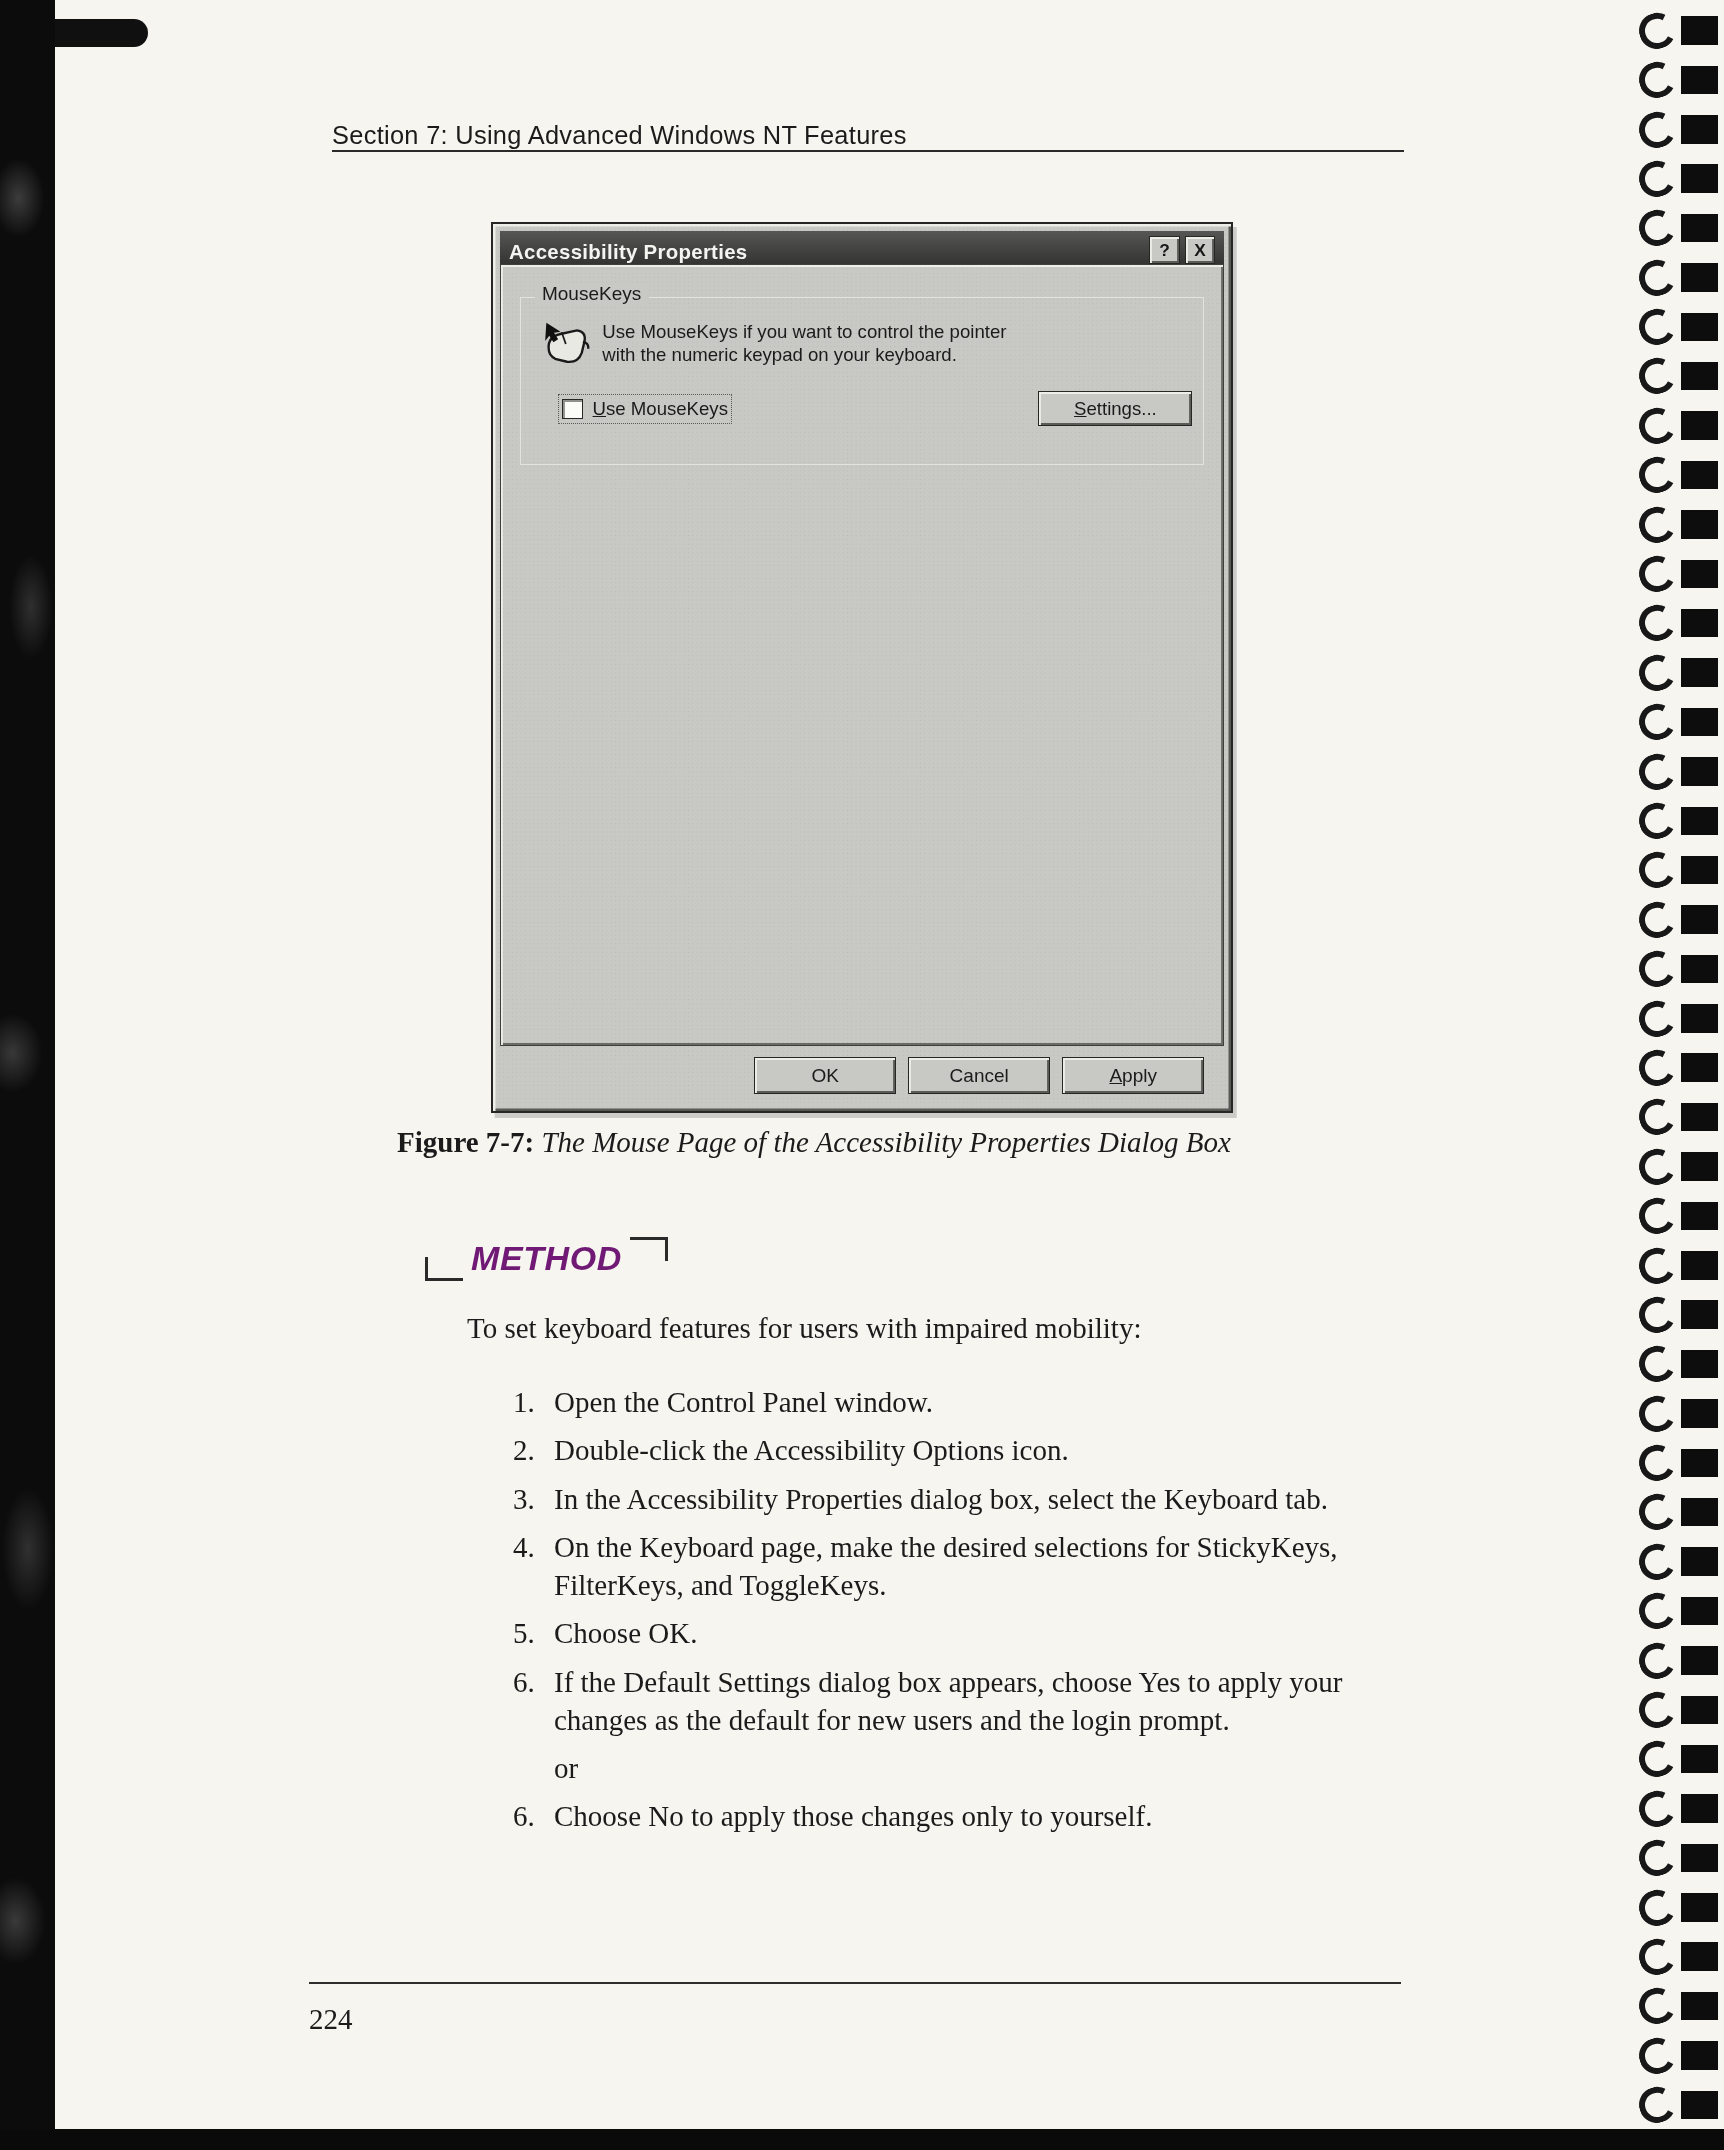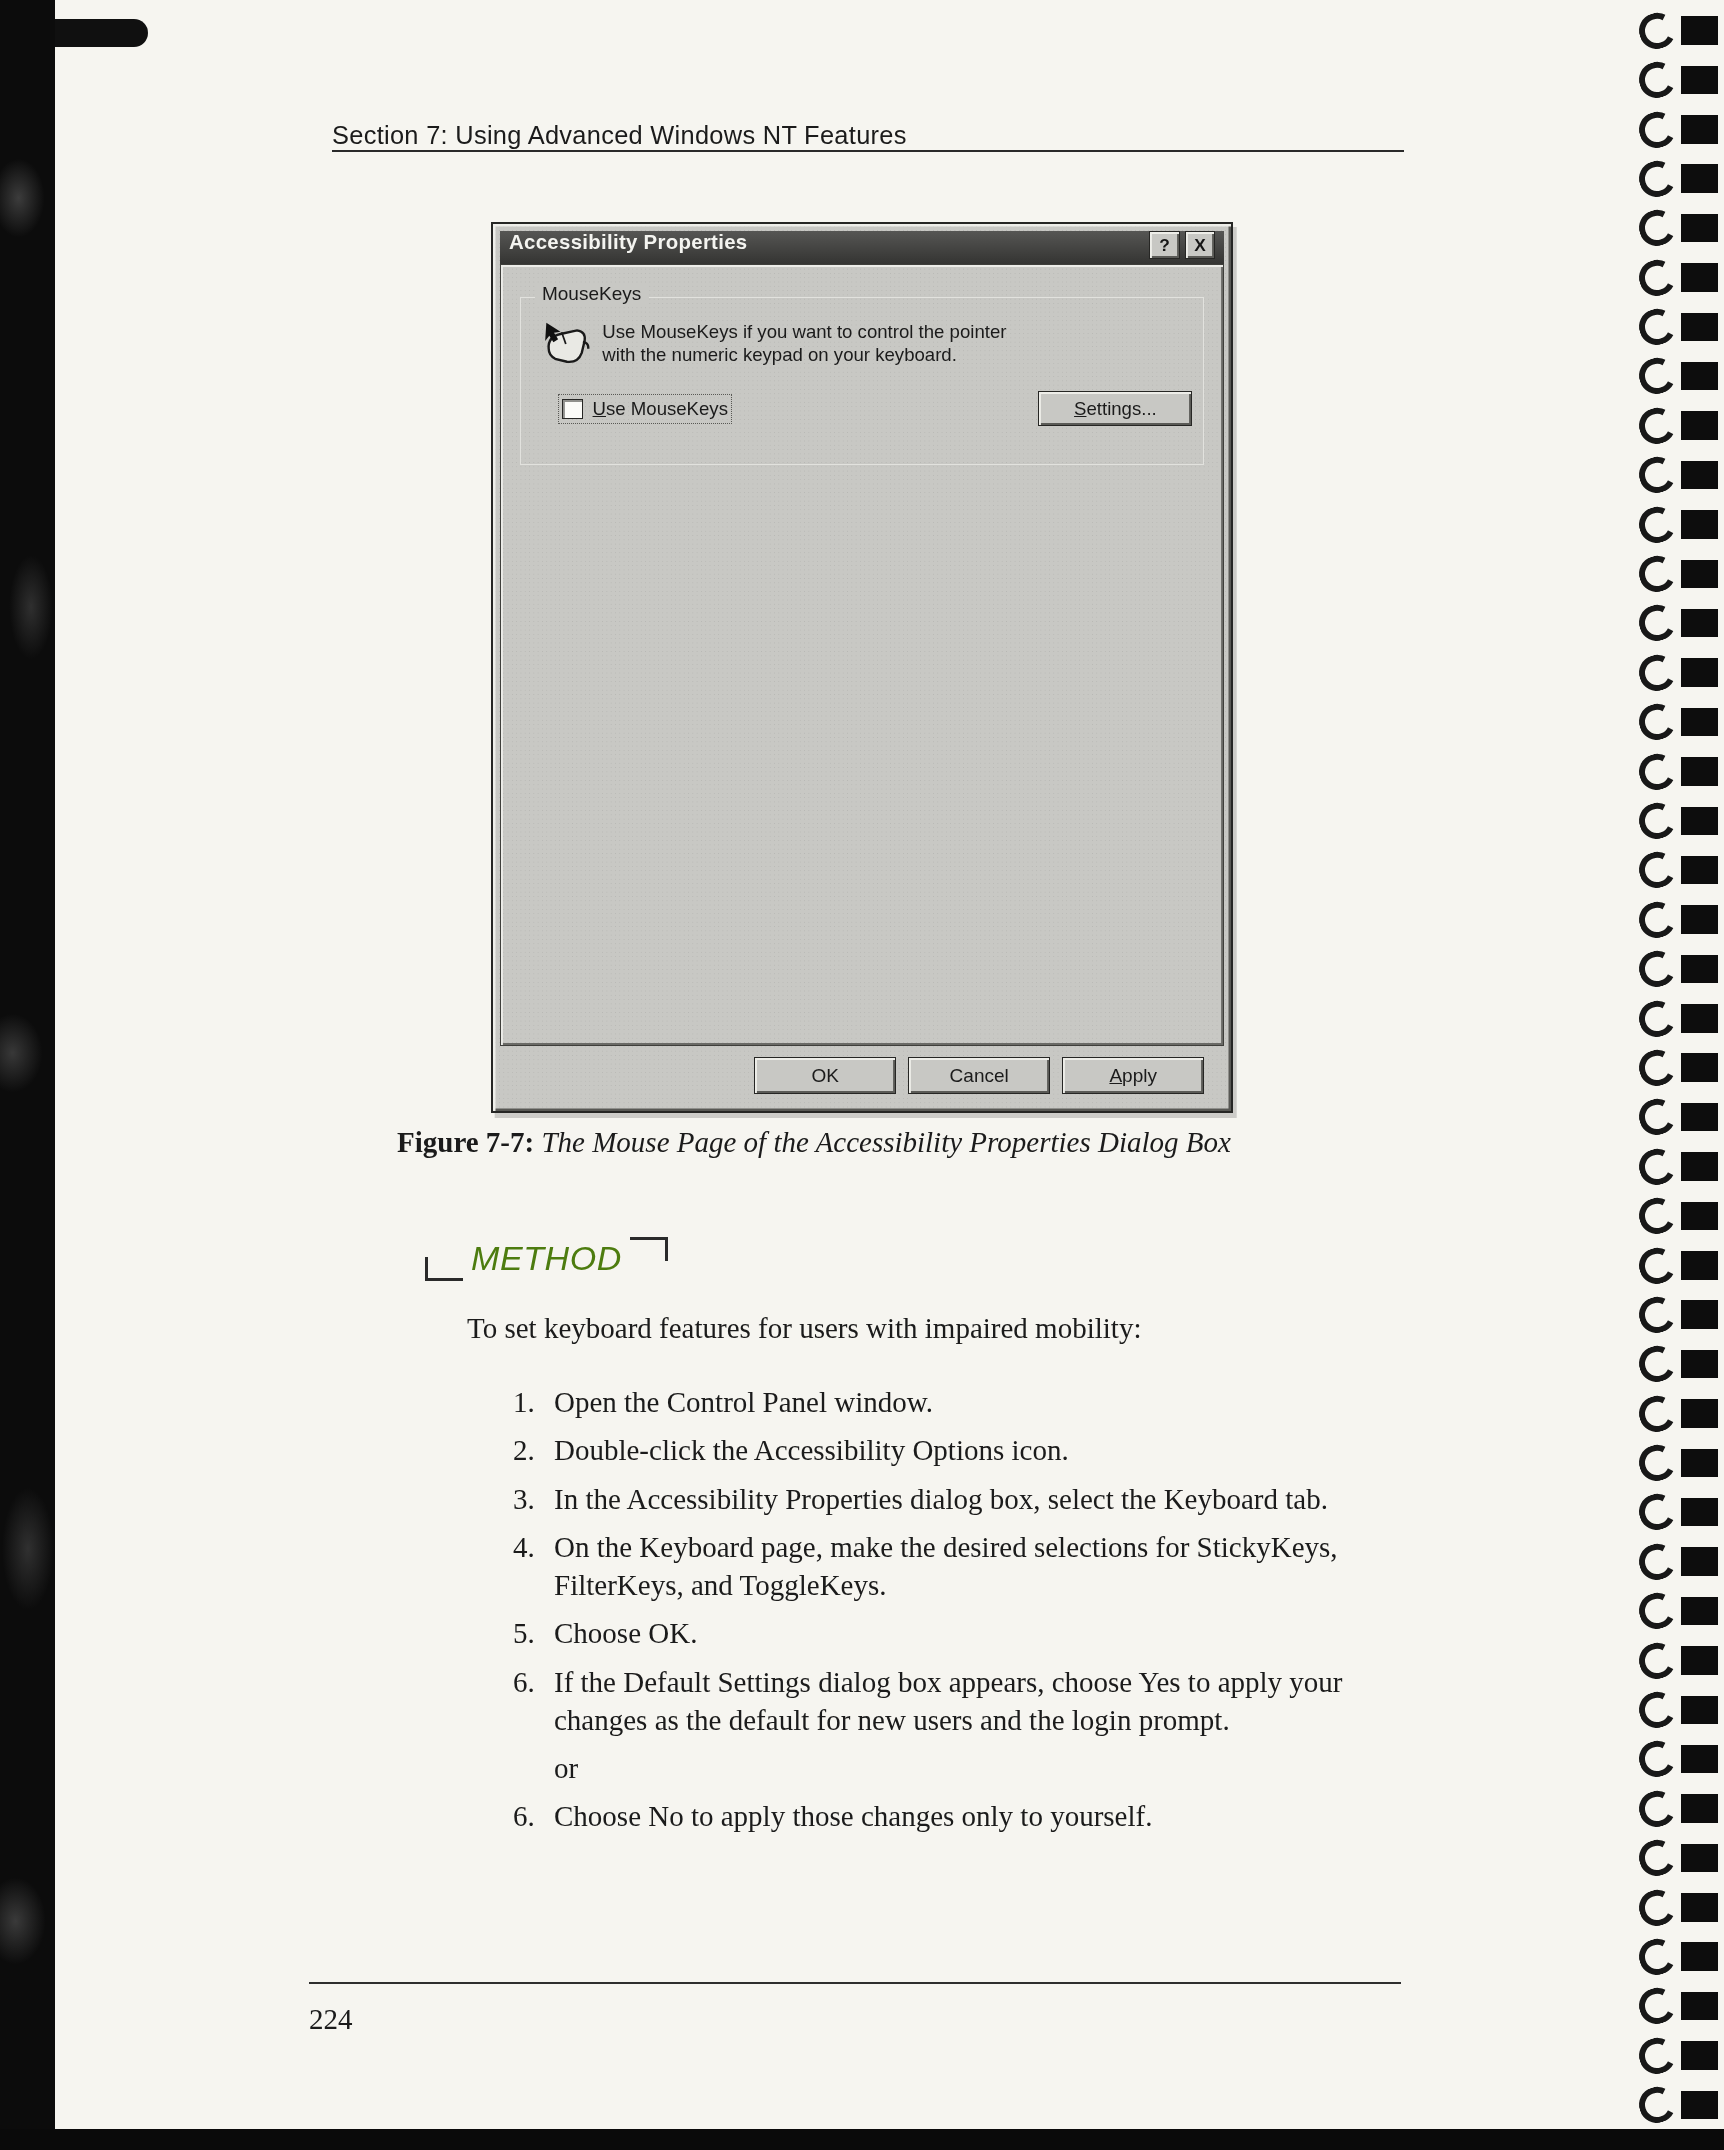--- a/index.html
+++ b/index.html
@@ -44,21 +44,21 @@
     position:absolute;left:491px;top:222px;width:726px;height:875px;
     background-color:#c8c8c4;
     background-image:radial-gradient(rgba(35,35,35,.10) 0.7px, transparent 0.7px);
     background-size:4.3px 4.3px;
     border:2.5px solid #262624;
     box-shadow:inset 2.5px 2.5px 0 #eeeee9, inset -2.5px -2.5px 0 #585854, 3.7px 5px 0 rgba(20,20,20,.18);
     display:flex;flex-direction:column;padding:6.2px;
     font-family:"Liberation Sans", sans-serif;
   }
   .titlebar{
-    flex:none;height:33px;margin:1.2px;display:flex;align-items:flex-start;
+    flex:none;height:33px;margin:1.2px;display:flex;align-items:flex-end;
     background:linear-gradient(#565654,#343432);
     color:#f4f4f0;font-weight:bold;font-size:20.4px;padding:0 8.7px;letter-spacing:0.3px;
   }
   .titlebar .spacer{flex:1;}
   .tbtn{
     width:28.5px;height:26px;margin-left:5px;background:#c8c8c4;color:#161616;
     border:1.2px solid #262624;box-shadow:inset 1.9px 1.9px 0 #eeeee9, inset -1.9px -1.9px 0 #5a5a56;
     display:flex;align-items:center;justify-content:center;font-weight:bold;font-size:17.3px;
   }
   .tabstrip{flex:none;display:flex;align-items:flex-end;height:38px;margin-top:8.7px;padding-left:3.7px;position:relative;z-index:3;}
@@ -92,22 +92,22 @@
   .button-row{flex:none;height:59px;display:flex;align-items:center;justify-content:flex-end;gap:12px;padding-right:21px;}
   .dlgbtn{width:140px;height:35px;}
 
   
   .figure-caption{position:absolute;left:397px;top:1126px;width:967px;font-size:29px;}
   .figure-caption .flabel{font-weight:bold;}
   .figure-caption .ftext{font-style:italic;}
 
   .method{
     position:absolute;left:425px;top:1232px;
-    font-family:"Liberation Sans", sans-serif;font-weight:normal;font-style:italic;
-    font-size:34px;letter-spacing:0.6px;padding:7.4px 46px 8.7px;color:#4d7c0f;
+    font-family:"Liberation Sans", sans-serif;font-weight:bold;font-style:italic;
+    font-size:34px;letter-spacing:0.6px;padding:7.4px 46px 8.7px;color:#701a75;
   }
   .method::before{content:"";position:absolute;left:0;bottom:6.2px;width:35px;height:21px;border-left:3.7px solid #2a2a2a;border-bottom:3.7px solid #2a2a2a;}
   .method::after{content:"";position:absolute;right:0;top:5px;width:35px;height:21px;border-right:3.7px solid #2a2a2a;border-top:3.7px solid #2a2a2a;}
 
   .method-intro{position:absolute;left:467px;top:1312px;width:929px;font-size:29px;}
 
   .steps{position:absolute;left:513px;top:1383px;width:867px;display:flex;flex-direction:column;gap:10px;font-size:29px;line-height:1.32;}
   .step{display:flex;}
   .step .num{flex:none;width:41px;}
   .step .txt{flex:1;}

